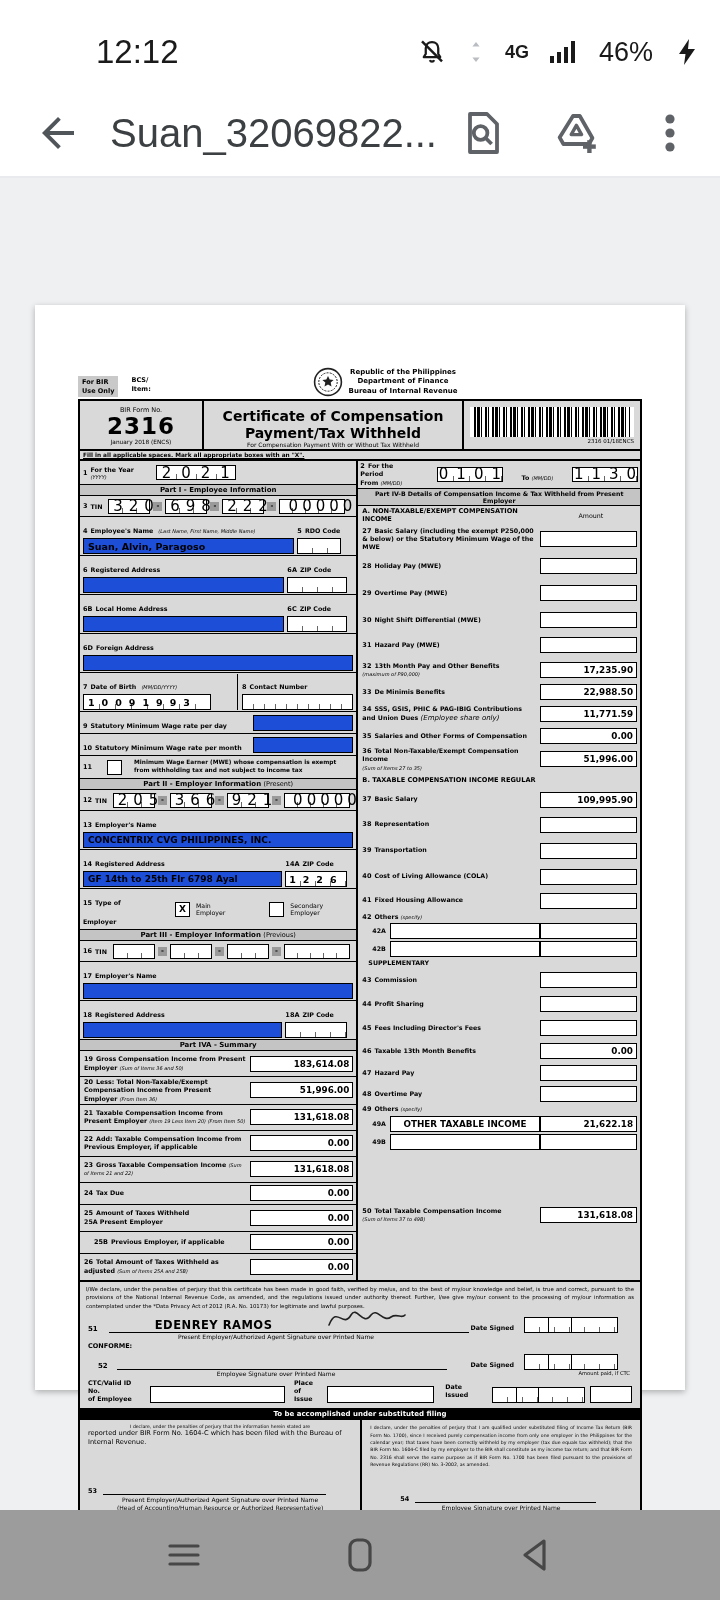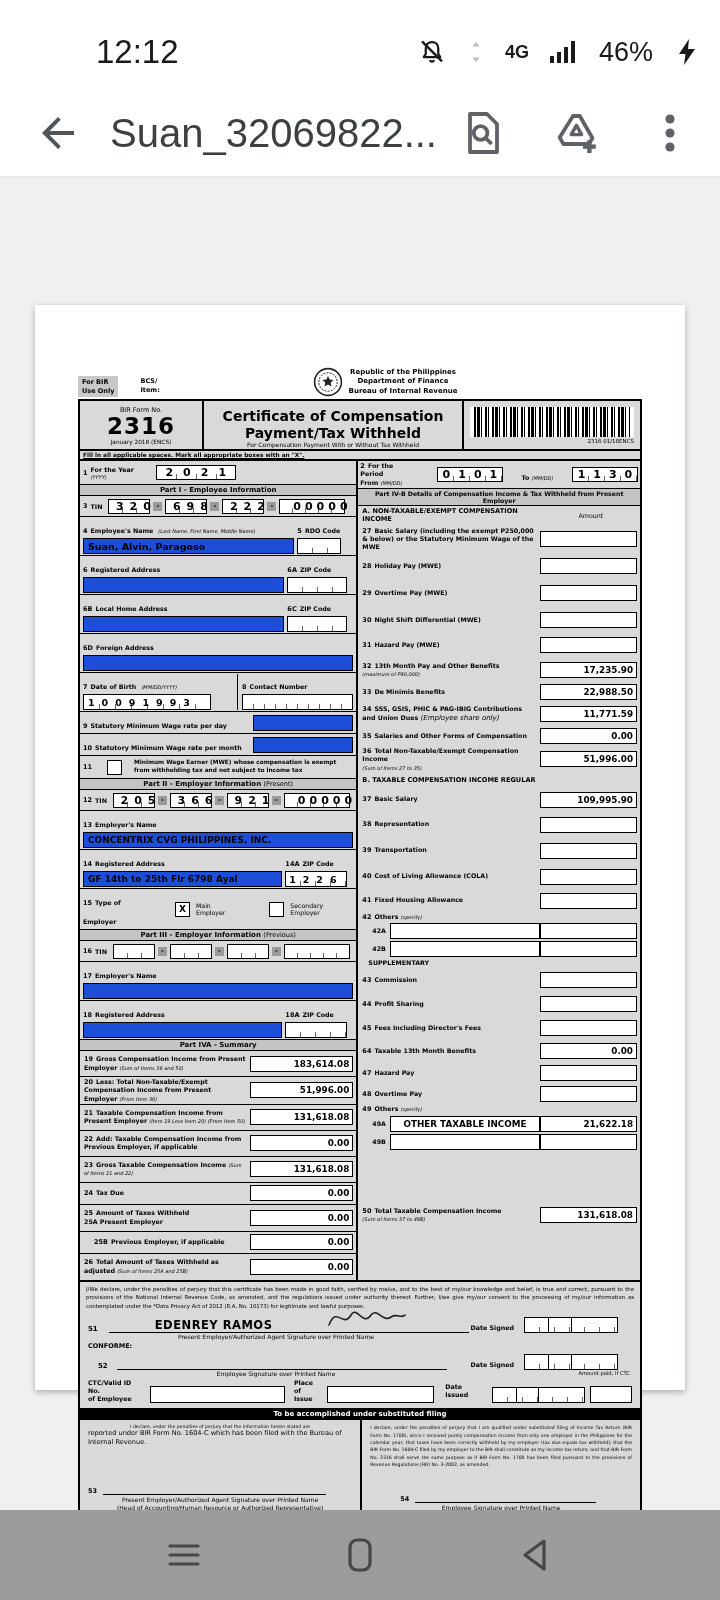--- a/index.html
+++ b/index.html
@@ -15,21 +15,21 @@
   .back-btn{width:48px;height:48px;margin-right:28px;flex:none}
   .atitle{font-size:40px;color:#3c4043;white-space:nowrap;overflow:hidden;flex:1}
   .abar-ic{width:48px;height:48px;flex:none}
   .abar-group{display:flex;align-items:center;gap:46px}
   
   .viewer{position:absolute;top:178px;left:0;right:0;bottom:90px;background:#eef0f1}
   .page{position:absolute;left:35px;top:127px;width:650px;height:1085px;background:#fff;box-shadow:0 2px 6px rgba(0,0,0,.28)}
   .form-wrap{position:absolute;left:43px;top:52px;width:564px;color:#000;font-family:"DejaVu Sans",sans-serif}
   
   .pre{display:flex;align-items:flex-end;height:40px;margin-bottom:2px}
-  .pre-left{display:flex;gap:22px;align-items:center;width:160px}
+  .pre-left{display:flex;gap:13px;align-items:flex-start;width:160px}
   .bir-only{background:#c9c9c9;padding:2px 4px;font-size:6.5px;font-weight:bold;line-height:1.3}
   .bcs{font-size:6.5px;font-weight:bold;line-height:1.3;padding-bottom:2px}
   .pre-center{display:flex;align-items:center;gap:6px;margin:0 auto;transform:translateX(-55px)}
   .gov{font-size:7px;font-weight:bold;text-align:center;line-height:1.35}
   .mform{border:2px solid #000;background:#d9d9d9}
   .fh{display:flex;border-bottom:2px solid #000;height:48px}
   .fh1{width:122px;border-right:2px solid #000;text-align:center;display:flex;flex-direction:column;justify-content:center;gap:1px}
   .fno-l{font-size:6.5px}.fno{font-size:23px;font-weight:bold;line-height:1;letter-spacing:1px}.fver{font-size:5.8px}
   .fh2{flex:1;display:flex;flex-direction:column;align-items:center;justify-content:center;border-right:2px solid #000;position:relative}
   .ft{font-size:14px;font-weight:bold;line-height:1.2}
@@ -49,21 +49,21 @@
   .num{font-weight:bold;font-size:6.5px;margin-right:3px}
   .lab{font-size:6.3px;font-weight:bold}
   .hint{font-size:5px;font-style:italic;font-weight:normal}
   .sub{font-size:5px;font-style:italic;font-weight:normal}
   .pbar{background:#c4c4c4;border-bottom:1px solid #000;text-align:center;font-size:7px;font-weight:bold;padding:1px 0}
   .pbar .light{font-weight:normal;font-size:6.5px}
   .flexr{display:flex;align-items:center}
   .wbox{background:#1d4ed8;border:1px solid #000;height:16px;display:flex;align-items:center;padding:0 4px;font-weight:bold;font-size:9.5px;box-sizing:border-box}
   .tick{background-color:#fff;background-image:repeating-linear-gradient(90deg,transparent 0 calc(var(--sp) - 1px),#666 calc(var(--sp) - 1px) var(--sp));background-size:100% 5px;background-position:left bottom;background-repeat:no-repeat}
   .tin{display:flex;align-items:center;gap:3px;margin-left:6px}
-  .tb{border:1px solid #000;height:15px;display:flex;align-items:center;justify-content:center;font-weight:bold;font-size:11px;box-sizing:border-box}
+  .tb{border:1px solid #000;height:15px;display:flex;align-items:center;justify-content:center;font-weight:normal;font-size:15px;box-sizing:border-box}
   .g3{width:42px;letter-spacing:6px;padding-left:14px;--sp:14px}
   .g5{width:66px;letter-spacing:4px;padding-left:20px;--sp:13px}
   .td{width:9px;height:9px;background:#9a9a9a;display:flex;align-items:center;justify-content:center;font-size:7px;font-weight:bold}
   .cb{width:13px;height:13px;background:#fff;border:1px solid #000;display:flex;align-items:center;justify-content:center;font-weight:bold;font-size:9px;flex:none}
   .abox{width:97px;min-height:16px;background:#fff;border:1px solid #000;display:flex;align-items:center;justify-content:flex-end;font-weight:bold;font-size:8.8px;padding:0 3px;box-sizing:border-box;flex:none}
   .abox.l{width:103px}
   .rr{display:flex;align-items:center;justify-content:space-between;padding:1px 3px 1px 4px;box-sizing:border-box}
   .rlab{font-size:6.3px;font-weight:bold;line-height:1.3;padding-right:4px}
   .rnote{font-size:7px;font-style:italic;font-weight:normal}
   .spec{width:150px;height:16px;background:#fff;border:1px solid #000;display:flex;align-items:center;justify-content:center;font-weight:bold;font-size:8.8px;box-sizing:border-box}
@@ -515,21 +515,21 @@
               </div>
               <div class="rr" style="min-height:24px">
                 <span class="rlab"><span class="num">44</span><span>Profit Sharing</span></span>
                 <span class="abox"></span>
               </div>
               <div class="rr" style="min-height:24px">
                 <span class="rlab"><span class="num">45</span><span>Fees Including Director's Fees</span></span>
                 <span class="abox"></span>
               </div>
               <div class="rr" style="min-height:22px">
-                <span class="rlab"><span class="num">64</span><span>Taxable 13th Month Benefits</span></span>
+                <span class="rlab"><span class="num">46</span><span>Taxable 13th Month Benefits</span></span>
                 <span class="abox">0.00</span>
               </div>
               <div class="rr" style="min-height:22px">
                 <span class="rlab"><span class="num">47</span><span>Hazard Pay</span></span>
                 <span class="abox"></span>
               </div>
               <div class="rr" style="min-height:20px">
                 <span class="rlab"><span class="num">48</span><span>Overtime Pay</span></span>
                 <span class="abox"></span>
               </div>

